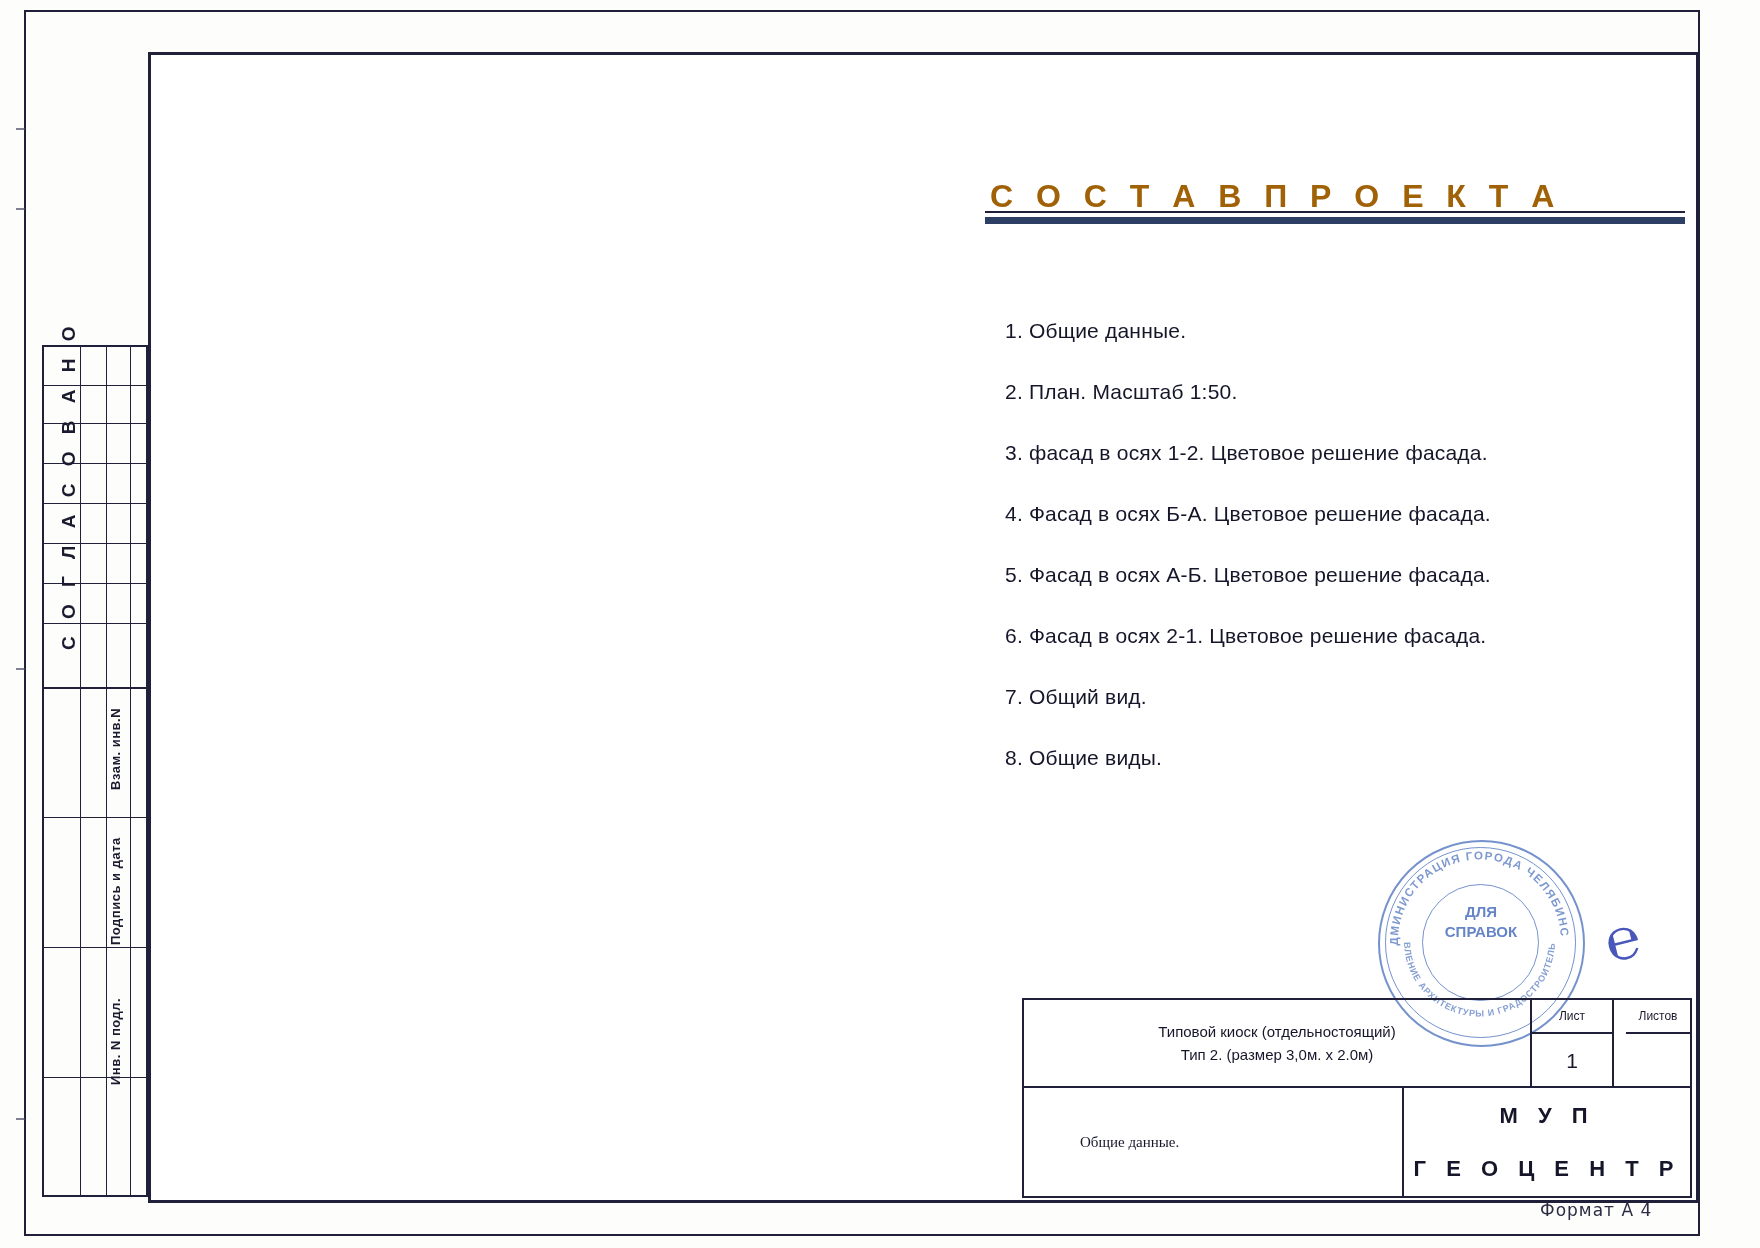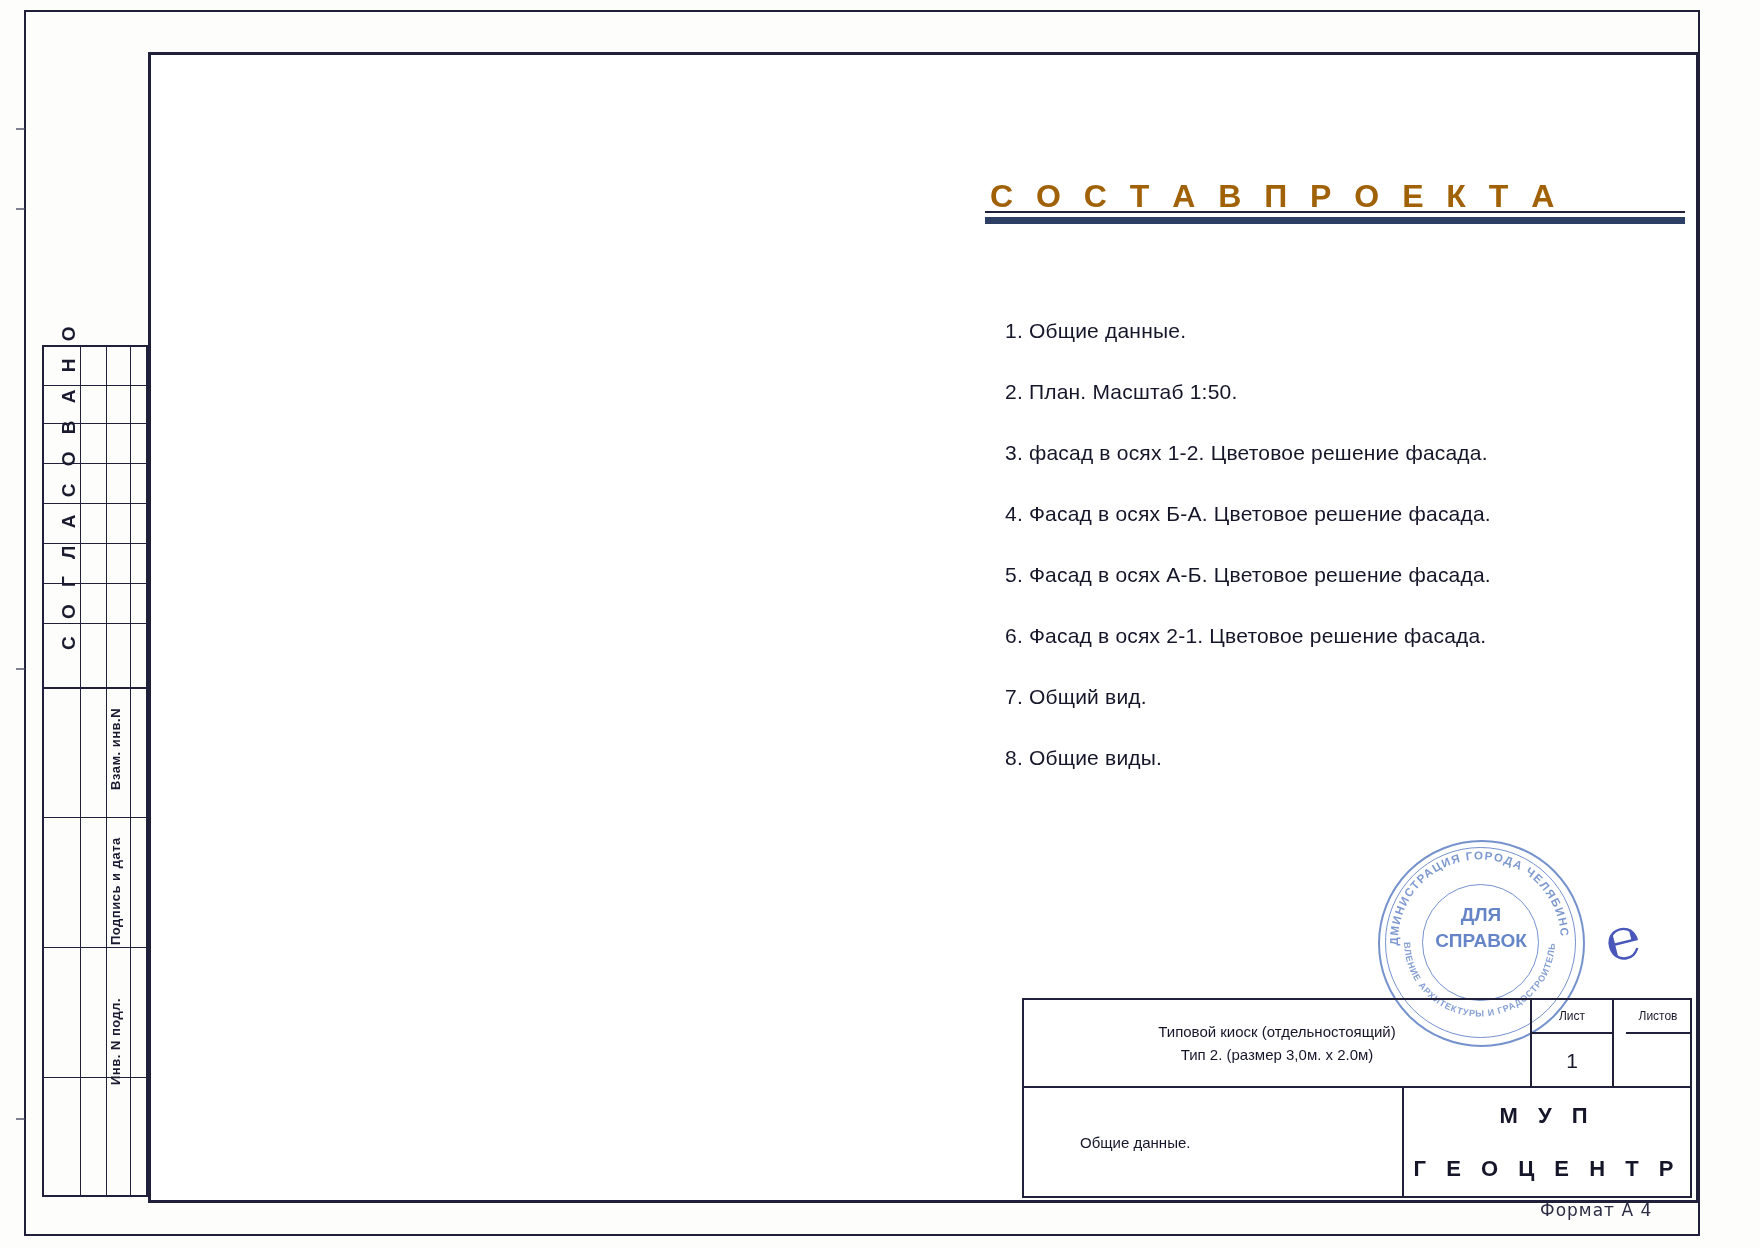--- a/index.html
+++ b/index.html
@@ -179,20 +179,21 @@
   }
   .tb-stage {
     position: absolute;
     left: 0; top: 0; width: 380px; height: 100%;
     border-right: 2px solid #20203a;
     box-sizing: border-box;
     display: flex; align-items: center;
     padding-left: 56px;
     font-size: 15px;
     color: #16162a;
+    font-family: Liberation Serif, serif;
   }
   .tb-org {
     position: absolute;
     left: 380px; top: 0; right: 0; height: 100%;
     display: flex; flex-direction: column;
     align-items: center; justify-content: center;
     font-weight: bold;
     color: #16162a;
     gap: 19px;
   }
@@ -227,21 +228,21 @@
   .stamp .r1 { left: 0; top: 0; width: 203px; height: 203px; }
   .stamp .r2 { left: 7px; top: 7px; width: 189px; height: 189px; border-width: 1.5px; }
   .stamp .r3 { left: 44px; top: 44px; width: 115px; height: 115px; border-width: 1.5px; }
   .stamp .ctr {
     position: absolute;
     left: 44px; top: 62px;
     width: 118px;
     text-align: center;
     color: #5d7fc4;
     font-weight: bold;
-    font-size: 19px;
+    font-size: 15px;
     line-height: 1.35;
     opacity: 0.95;
   }
   .stamp .arc-text {
     position: absolute;
     left: 0; top: 0; width: 203px; height: 203px;
   }
   .signature {
     position: absolute;
     left: 1605px; top: 905px;

